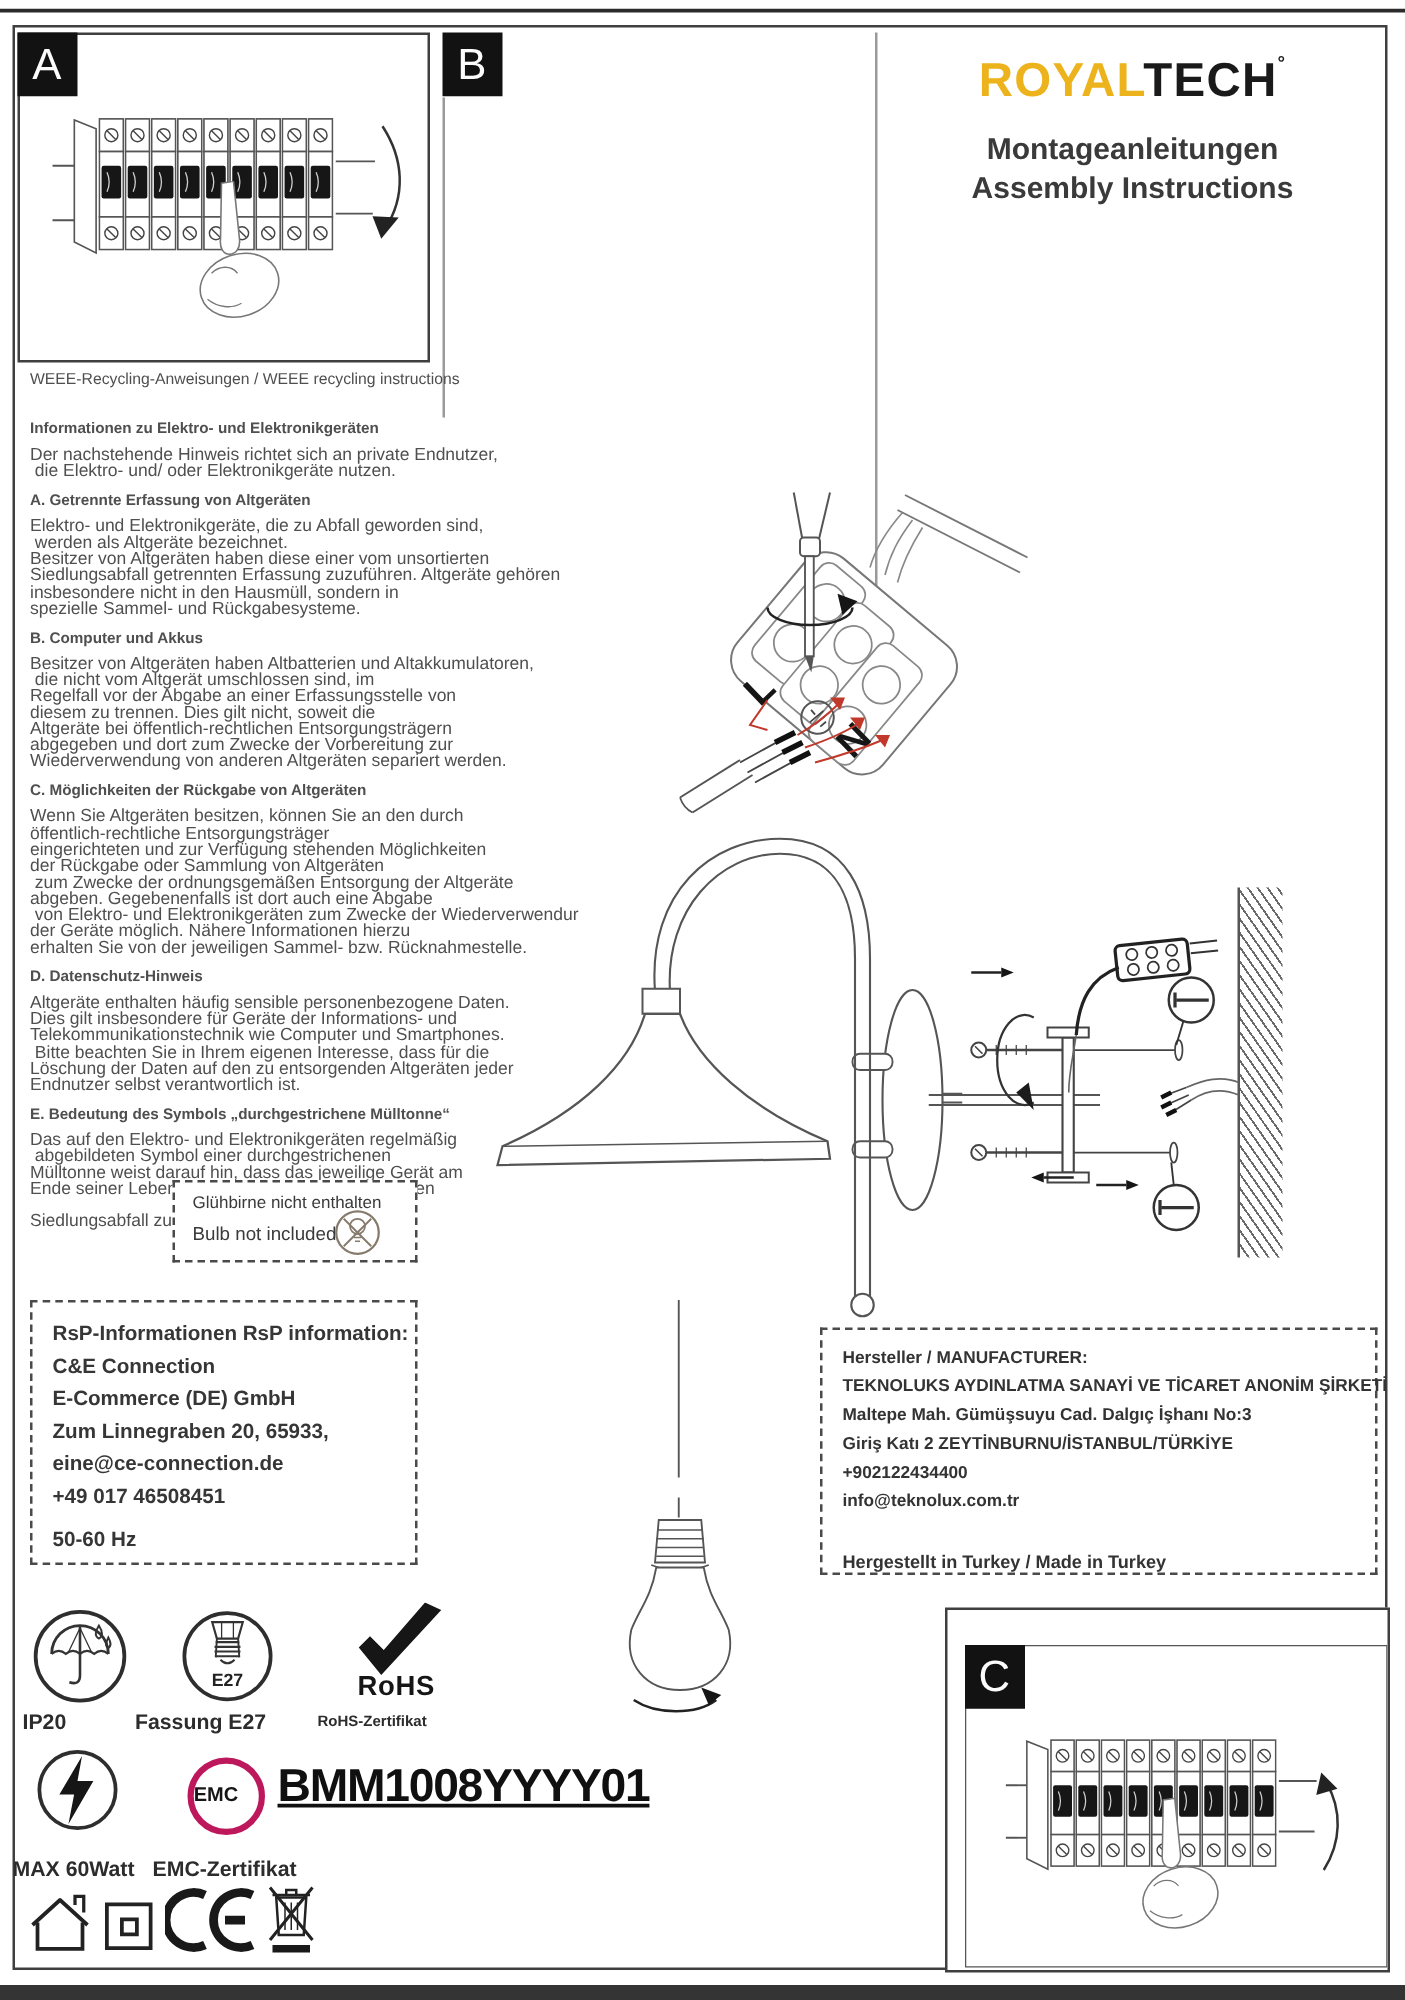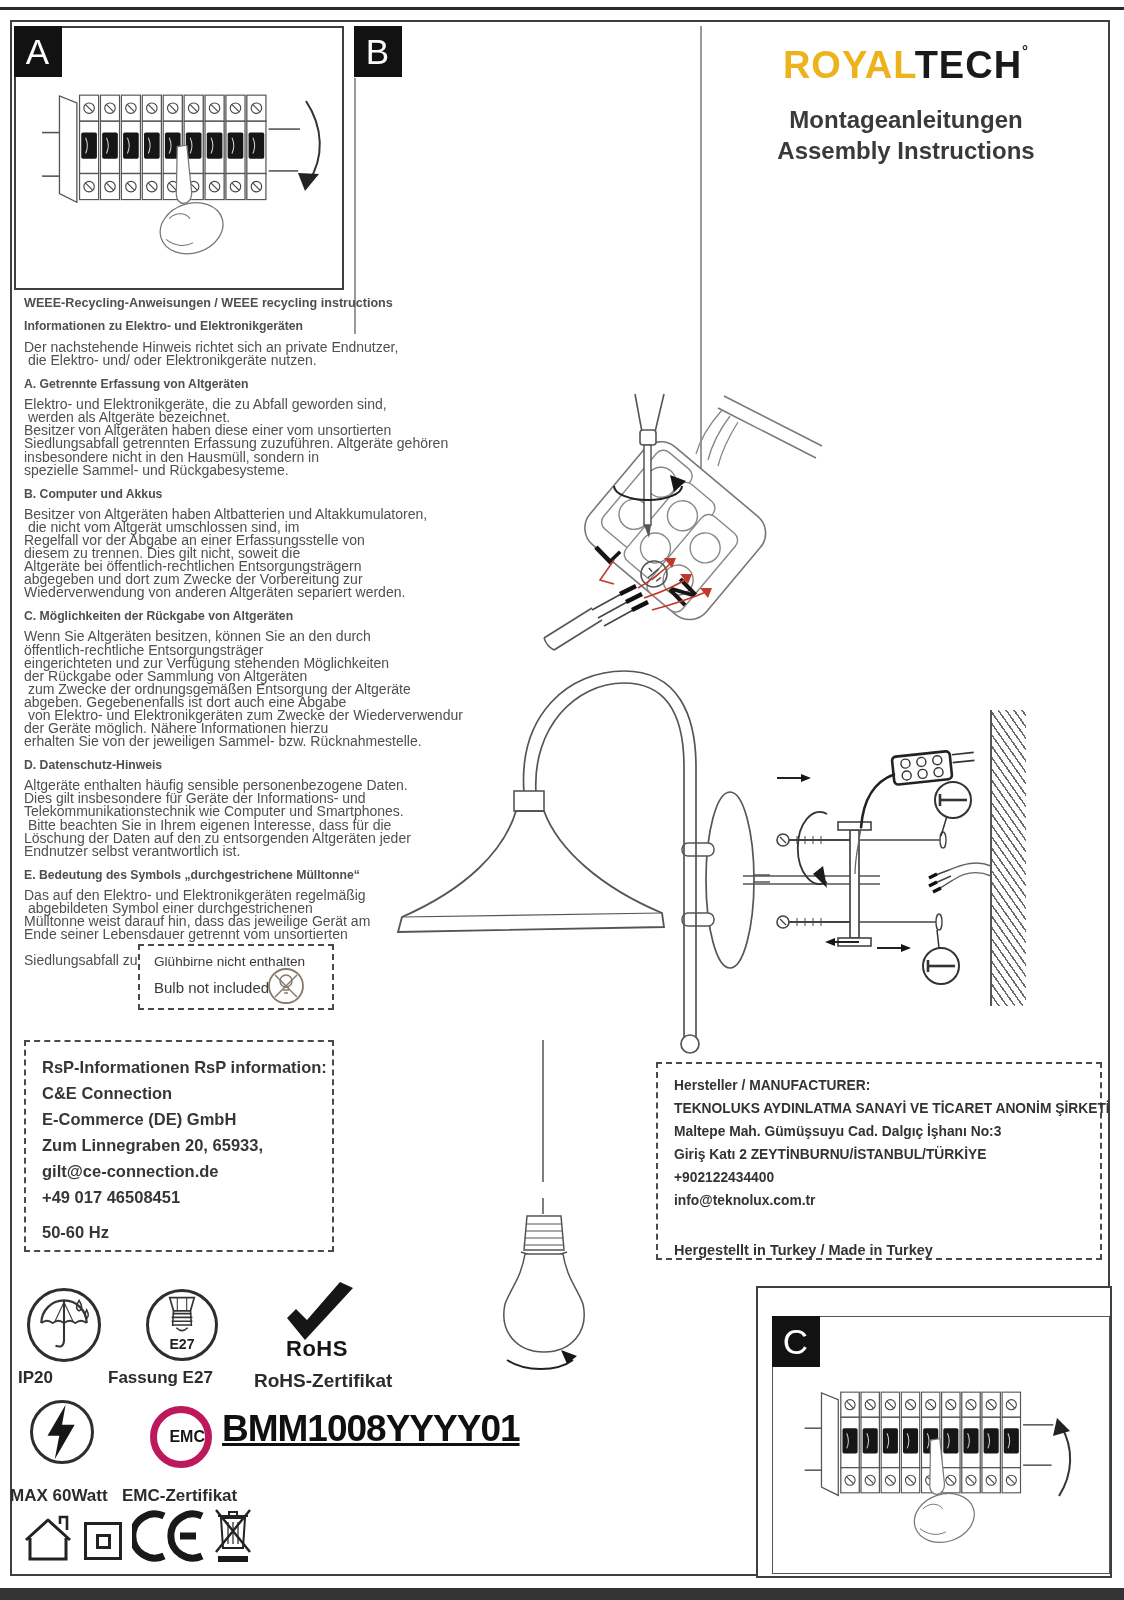--- a/index.html
+++ b/index.html
@@ -13,42 +13,42 @@
   .panel-label{width:48px;height:51px;background:#121212;color:#fdfdfd;display:flex;align-items:center;justify-content:center;
                font-size:35px;font-weight:300;letter-spacing:1px;}
   .lbl-a{left:14px;top:26px;}
   .lbl-b{left:354px;top:26px;}
   .vline-b{left:354px;top:78px;width:2px;height:256px;background:#9a9a9a;}
   .vline-logo{left:700px;top:26px;width:2px;height:452px;background:#9a9a9a;}
   .logo{left:700px;top:42px;width:412px;text-align:center;font-size:38px;font-weight:bold;letter-spacing:1px;white-space:nowrap;}
   .logo sup{font-size:15px;vertical-align:22px;color:#1a1a1a;}
   .subtitle{left:700px;top:104px;width:412px;text-align:center;font-size:24px;font-weight:bold;color:#3a3a3a;line-height:31px;}
   .weee{left:24px;top:296px;width:470px;color:#4f4f4f;}
-  .weee .hd{font-size:12.6px;font-weight:bold;margin-bottom:9px;white-space:pre;}
+  .weee .hd{font-size:12.6px;font-weight:normal;margin-bottom:25px;white-space:pre;}
   .weee .sub{font-size:12.2px;font-weight:bold;margin-bottom:8px;white-space:pre;}
   .weee .body{font-size:14px;line-height:13.1px;white-space:pre;margin-bottom:10px;}
   .weee .sec-title{font-size:12.2px;font-weight:bold;margin:10px 0 7px 0;white-space:pre;}
   .dash-box{border:2px dashed #4a4a4a;box-sizing:border-box;background:#fff;}
   .bulb-note{left:138px;top:944px;width:196px;height:66px;}
   .bulb-note .t1{position:absolute;left:14px;top:8px;font-size:13.6px;color:#3a3a3a;white-space:nowrap;}
   .bulb-note .t2{position:absolute;left:14px;top:33px;font-size:15px;color:#3a3a3a;white-space:nowrap;}
   .bulb-note svg{position:absolute;left:126px;top:20px;}
   .rsp-box{left:24px;top:1040px;width:310px;height:212px;}
   .rsp-line{margin:0 0 0 16px;font-size:16.5px;font-weight:bold;color:#363636;line-height:26px;white-space:nowrap;}
   .rsp-box .pad{padding-top:12px;}
   .rsp-last{margin-top:9px;}
   .man-box{left:656px;top:1062px;width:446px;height:198px;}
   .man-line{margin:0 0 0 16px;font-size:13.8px;font-weight:bold;color:#333;line-height:23px;white-space:nowrap;}
   .man-box .pad{padding-top:10px;}
   .made-in{margin:30px 0 0 16px;font-size:14.5px;font-weight:bold;color:#333;white-space:nowrap;}
   .cert-circle{border:3px solid #2e2e2e;border-radius:50%;background:#fff;box-sizing:border-box;}
   .cert-label{font-weight:bold;color:#2c2c2c;font-size:17px;text-align:left;white-space:nowrap;}
   .rohs-word{left:286px;top:1336px;font-size:22px;font-weight:bold;color:#161616;letter-spacing:0.5px;}
-  .emc-circle{left:150px;top:1406px;width:62px;height:62px;border:7px solid #be185d;border-radius:50%;box-sizing:border-box;
-              display:flex;align-items:center;justify-content:flex-end;font-weight:bold;font-size:16px;color:#161616;}
+  .emc-circle{left:150px;top:1406px;width:62px;height:62px;border:5px solid #be185d;border-radius:50%;box-sizing:border-box;
+              display:flex;align-items:center;justify-content:flex-start;font-weight:bold;font-size:16px;color:#161616;}
   .model{left:222px;top:1408px;font-size:37px;font-weight:bold;color:#101010;letter-spacing:-1px;white-space:nowrap;text-decoration:underline;}
   .dsq-outer{left:84px;top:1522px;width:38px;height:38px;border:3px solid #222;box-sizing:border-box;display:flex;align-items:center;justify-content:center;}
   .dsq-inner{width:15px;height:15px;border:3px solid #222;box-sizing:border-box;}
   .panel-c-outer{left:756px;top:1286px;width:356px;height:292px;border:2px solid #3f3f3f;box-sizing:border-box;background:#fff;}
   .panel-c-inner{left:772px;top:1316px;width:338px;height:258px;border:1.5px solid #555;box-sizing:border-box;background:#fff;}
   .lbl-c{left:772px;top:1316px;}
   .wall-hatch{left:990px;top:710px;width:34px;height:296px;border-left:2px solid #555;
               background:repeating-linear-gradient(55deg,transparent 0 5px,#6a6a6a 5px 6.5px);}
 </style>
 </head>
@@ -331,21 +331,21 @@
       <path d="M9,9 L31,31 M31,9 L9,31" stroke="#857a6c" stroke-width="1.5" fill="none"></path>
     </svg>
   </div>
 
   <div class="abs dash-box rsp-box">
     <div class="pad"></div>
     <div class="rsp-line">RsP-Informationen RsP information:</div>
     <div class="rsp-line">C&amp;E Connection</div>
     <div class="rsp-line">E-Commerce (DE) GmbH</div>
     <div class="rsp-line">Zum Linnegraben 20, 65933,</div>
-    <div class="rsp-line">gilt@ce-connection.de</div>
+    <div class="rsp-line">eine@ce-connection.de</div>
     <div class="rsp-line">+49 017 46508451</div>
     <div class="rsp-line rsp-last">50-60 Hz</div>
   </div>
 
   <div class="abs dash-box man-box">
     <div class="pad"></div>
     <div class="man-line">Hersteller / MANUFACTURER:</div>
     <div class="man-line">TEKNOLUKS AYDINLATMA SANAYİ VE TİCARET ANONİM ŞİRKETİ</div>
     <div class="man-line">Maltepe Mah. Gümüşsuyu Cad. Dalgıç İşhanı No:3</div>
     <div class="man-line">Giriş Katı 2 ZEYTİNBURNU/İSTANBUL/TÜRKİYE</div>
@@ -375,21 +375,21 @@
       <path d="M29,38 Q35,44 41,38" stroke="#333" stroke-width="1.6" fill="none"></path>
       <text x="35" y="60" text-anchor="middle" font-size="15" font-weight="bold" fill="#222" font-family="Liberation Sans, sans-serif">E27</text>
     </svg>
   </div>
   <div class="abs cert-label" style="left:108px;top:1368px;width:148px">Fassung E27</div>
 
   <svg class="abs" style="left:283px;top:1282px" width="74" height="60" viewBox="0 0 74 60">
     <polygon points="4,36 22,58 70,6 57,0 24,38 13,27" fill="#161616"></polygon>
   </svg>
   <div class="abs rohs-word">RoHS</div>
-  <div class="abs cert-label" style="left:254px;top:1370px;width:120px;font-size:19px">RoHS-Zertifikat</div>
+  <div class="abs cert-label" style="left:254px;top:1370px;width:120px;font-size:12px">RoHS-Zertifikat</div>
 
   <div class="abs cert-circle" style="left:30px;top:1400px;width:64px;height:64px">
     <svg width="58" height="58" viewBox="0 0 64 64">
       <polygon points="36,2 16,36 29,36 24,62 46,24 32,24" fill="#161616"></polygon>
     </svg>
   </div>
   <div class="abs cert-label" style="left:10px;top:1486px;width:104px">MAX 60Watt</div>
 
   <div class="abs emc-circle">
     <span>EMC</span>

